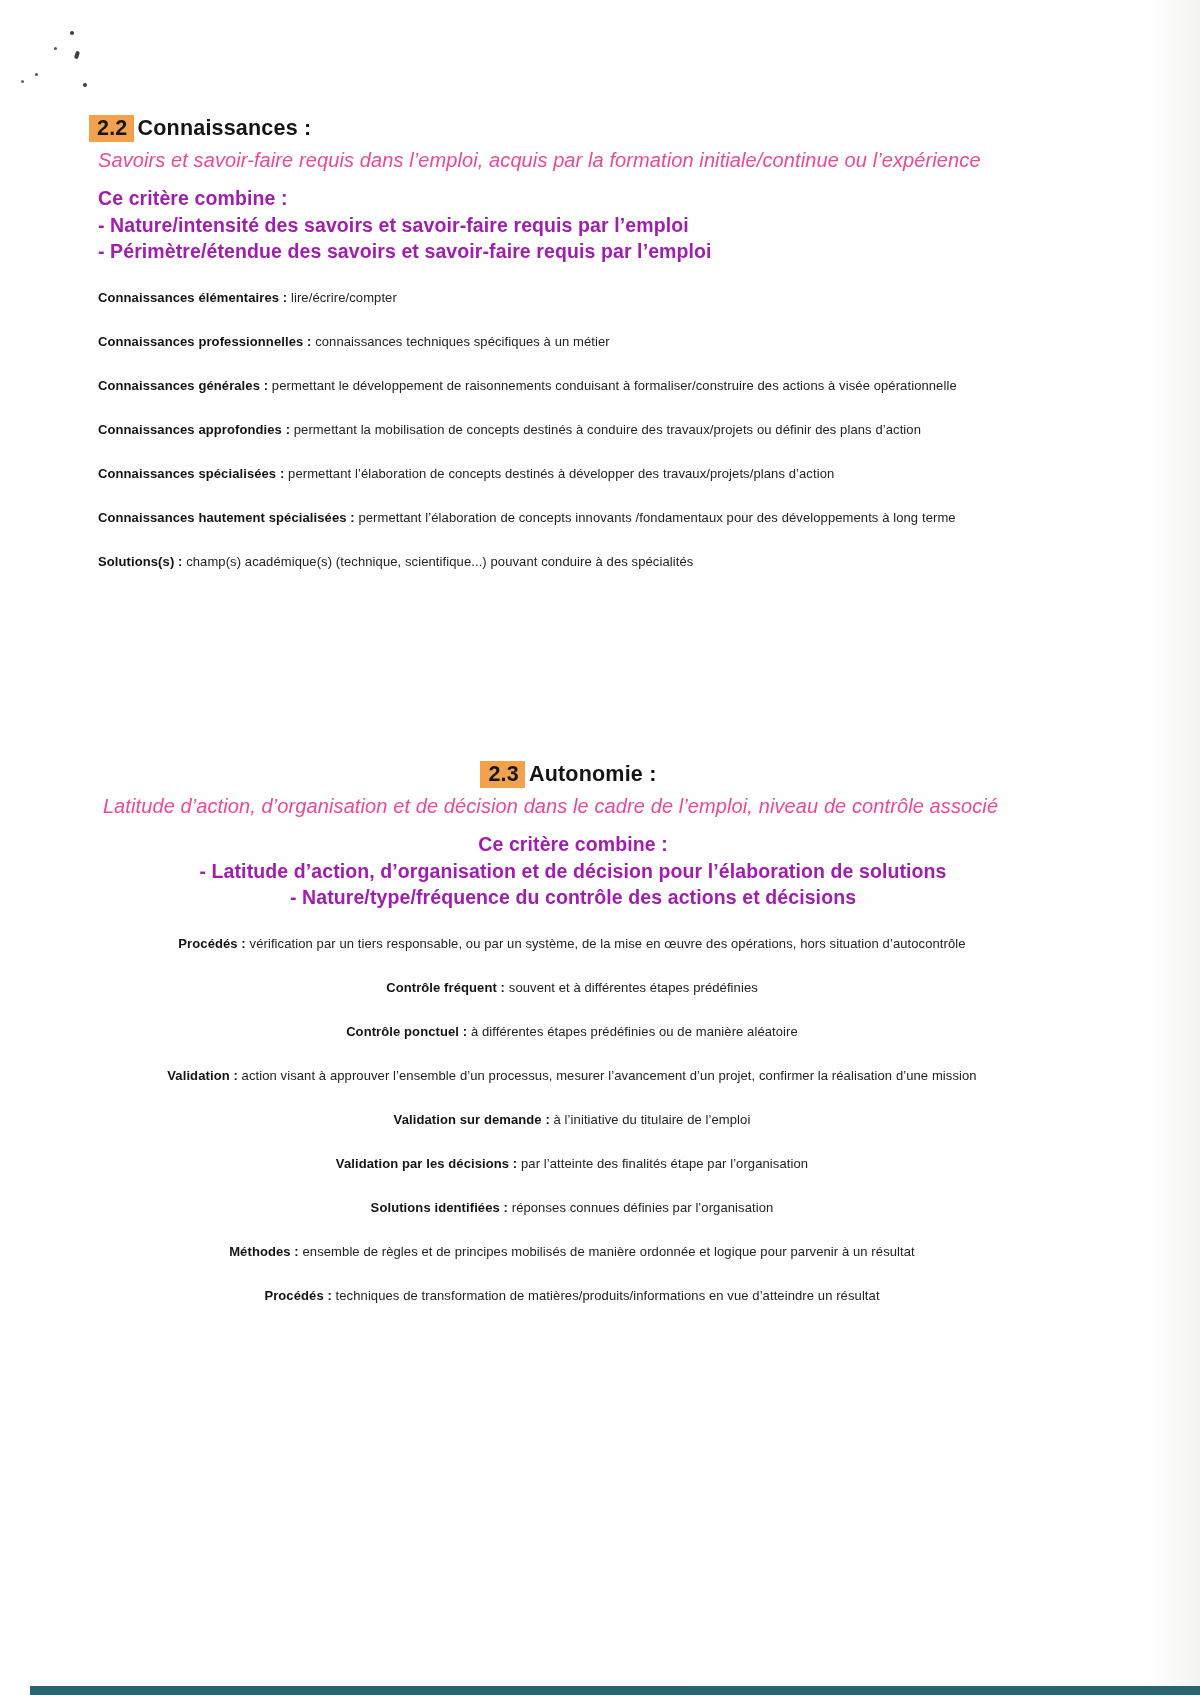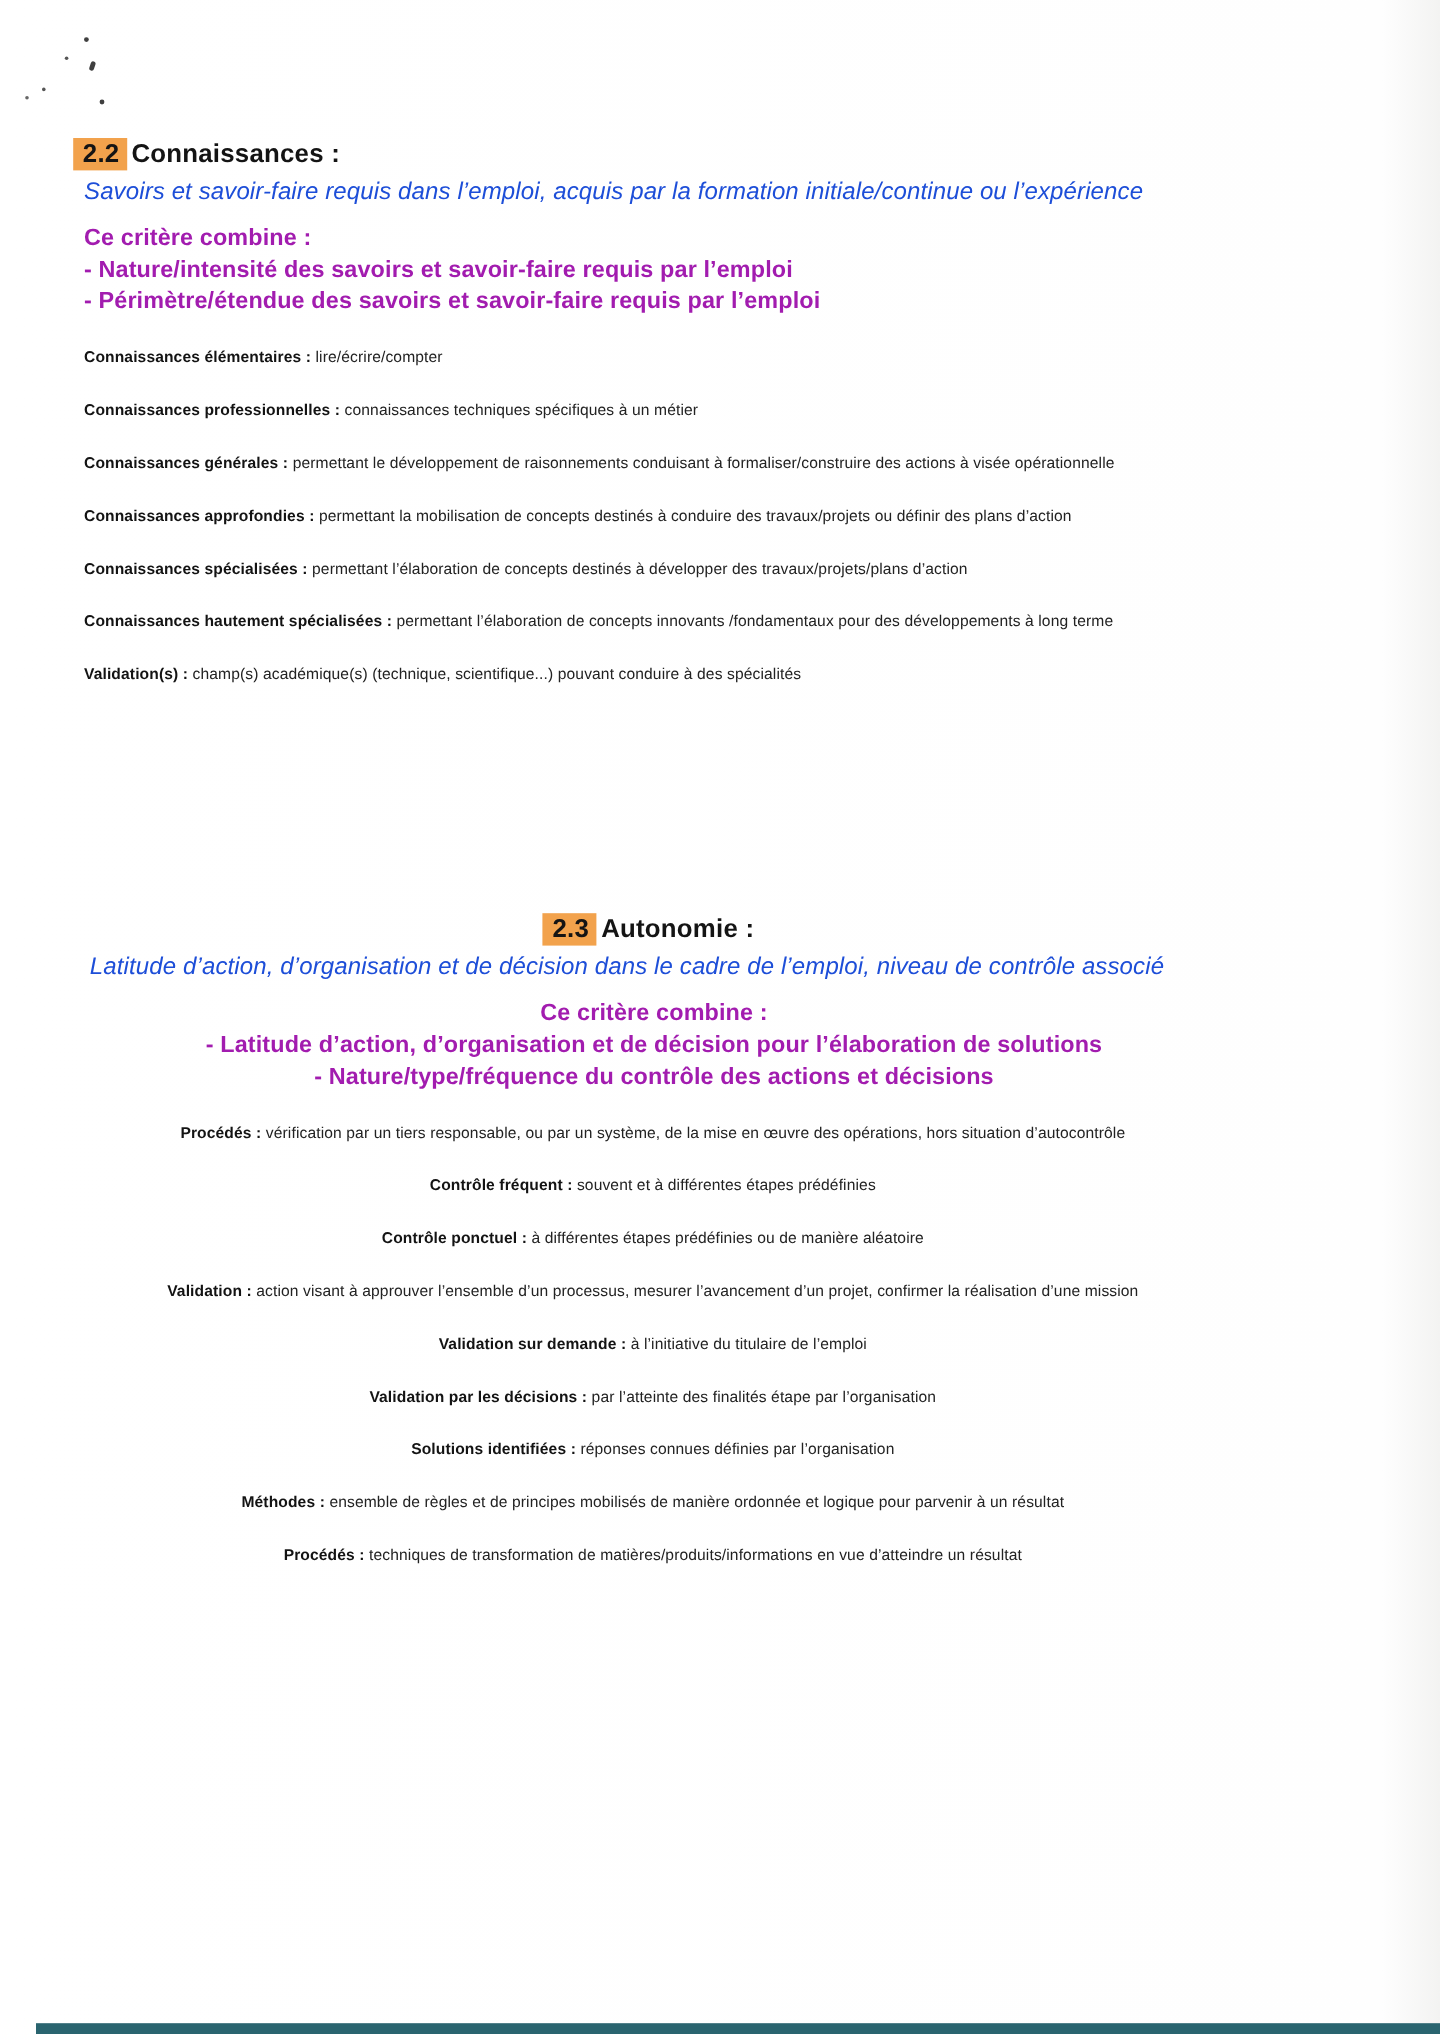--- a/index.html
+++ b/index.html
@@ -8,40 +8,40 @@
     position:relative; overflow:hidden;
     background:linear-gradient(90deg, #ffffff 0%, #fefefe 96%, #f3f3f2 100%);
     font-family:"Liberation Sans", sans-serif;
     color:#212121;
     -webkit-font-smoothing:antialiased;
   }
   .page { position:absolute; inset:0; }
 
   .speck { position:absolute; background:#3f3f3f; border-radius:50%; }
 
-  .doc-section { position:absolute; left:70px; width:950px; }
+  .doc-section { position:absolute; left:98px; width:950px; }
   .sec-22 { top:114px; }
   .sec-23 { top:760px;text-align:center; }
 
   .sec-heading {
     margin:0 0 4px 0;
     font-size:21.5px; font-weight:700; color:#141414;
     line-height:28px; letter-spacing:0.2px;
   }
   .sec-num {
     background:#F2A24C;
     padding:1px 6px 2px 8px;
     margin-left:-9px;
   }
   .sec-title { margin-left:4px; }
 
   .sec-desc {
     font-style:italic;
     font-size:20px; line-height:29px;
-    color:#1d4ed8;
+    color:#ec4899;
     margin:0 0 10px 0;
     max-width:905px;
     letter-spacing:0.1px;
   }
 
   .combine {
     color:#a21caf;
     font-weight:700;
     font-size:19.5px; line-height:26.5px;
     margin:0 0 18px 0;
@@ -85,21 +85,21 @@
       <p>- Nature/intensité des savoirs et savoir-faire requis par l’emploi</p>
       <p>- Périmètre/étendue des savoirs et savoir-faire requis par l’emploi</p>
     </div>
 
     <p class="def"><strong>Connaissances élémentaires :</strong> <span>lire/écrire/compter</span></p>
     <p class="def"><strong>Connaissances professionnelles :</strong> <span>connaissances techniques spécifiques à un métier</span></p>
     <p class="def"><strong>Connaissances générales :</strong> <span>permettant le développement de raisonnements conduisant à formaliser/construire des actions à visée opérationnelle</span></p>
     <p class="def"><strong>Connaissances approfondies :</strong> <span>permettant la mobilisation de concepts destinés à conduire des travaux/projets ou définir des plans d’action</span></p>
     <p class="def"><strong>Connaissances spécialisées :</strong> <span>permettant l’élaboration de concepts destinés à développer des travaux/projets/plans d’action</span></p>
     <p class="def"><strong>Connaissances hautement spécialisées :</strong> <span>permettant l’élaboration de concepts innovants /fondamentaux pour des développements à long terme</span></p>
-    <p class="def"><strong>Validation(s) :</strong> <span>champ(s) académique(s) (technique, scientifique...) pouvant conduire à des spécialités</span></p>
+    <p class="def"><strong>Solutions(s) :</strong> <span>champ(s) académique(s) (technique, scientifique...) pouvant conduire à des spécialités</span></p>
   </section>
 
   <section class="doc-section sec-23">
     <h2 class="sec-heading"><span class="sec-num">2.3</span><span class="sec-title">Autonomie :</span></h2>
     <p class="sec-desc">Latitude d’action, d’organisation et de décision dans le cadre de l’emploi, niveau de contrôle associé</p>
 
     <div class="combine">
       <p>Ce critère combine :</p>
       <p>- Latitude d’action, d’organisation et de décision pour l’élaboration de solutions</p>
       <p>- Nature/type/fréquence du contrôle des actions et décisions</p>

